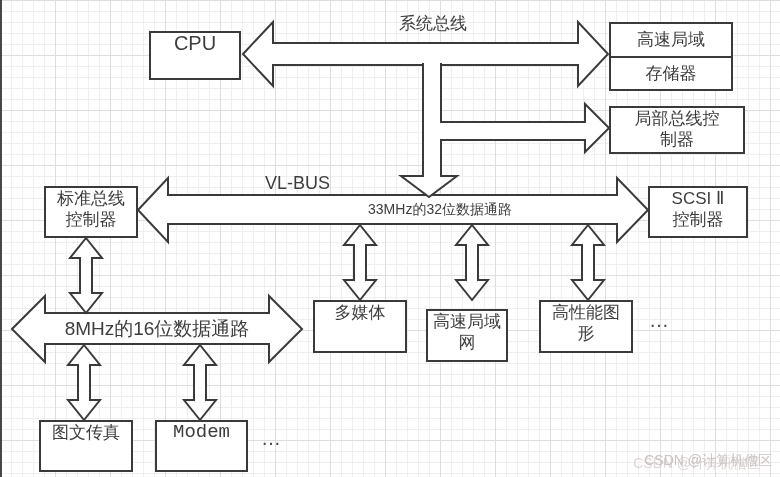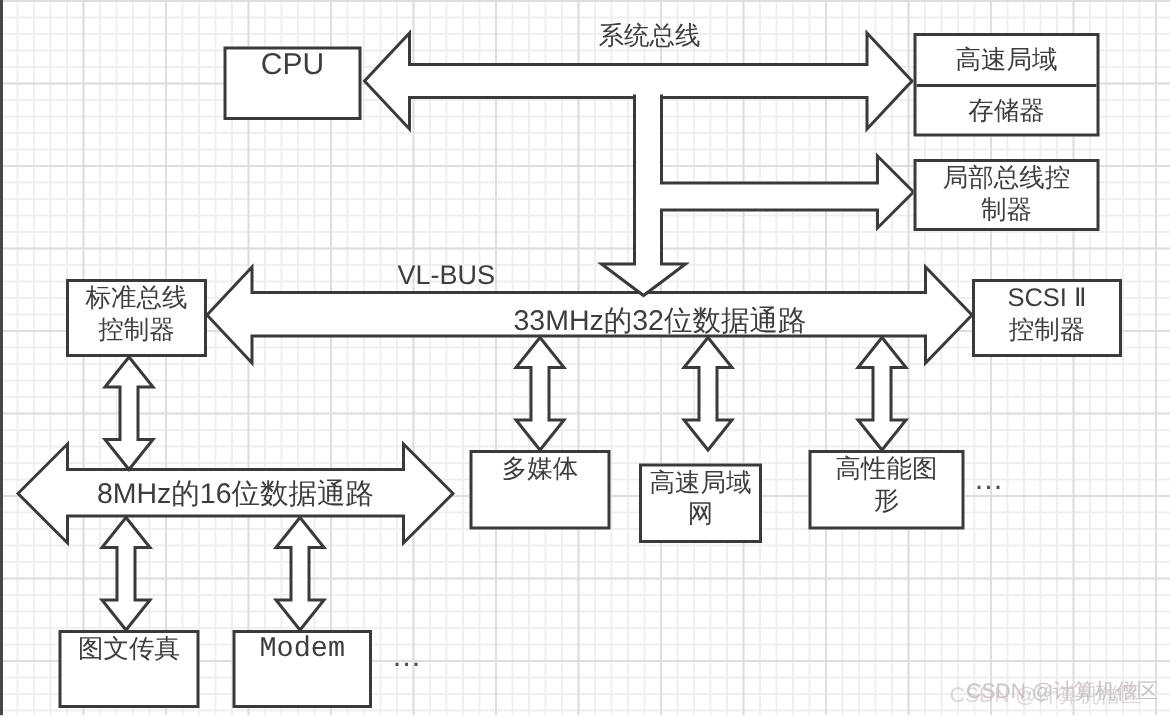--- a/index.html
+++ b/index.html
@@ -25,21 +25,21 @@
   }
   .box .ln{display:block;}
   .box.cpu{font-size:20px;}
   .box.modem{font-size:19px;font-family:Liberation Mono, monospace;}
   .box.mem{padding:0;justify-content:stretch;}
   .mem-cell{flex:1;width:100%;display:flex;align-items:center;justify-content:center;}
   .mem-cell.first{border-bottom:2px solid #3a3a3a;}
   .lbl{position:absolute;white-space:nowrap;}
   .lbl.sysbus{left:399px;top:12px;font-size:17px;}
   .lbl.vlbus{left:245px;top:173px;font-size:18px;margin-left:20px;}
-  .lbl.bus32{left:300px;top:201px;width:280px;text-align:center;font-size:19px;}
+  .lbl.bus32{left:300px;top:201px;width:280px;text-align:center;font-size:14px;}
   .lbl.isa{left:128px;top:291px;font-size:16px;}
   .lbl.bus16{left:45px;top:316px;width:224px;text-align:center;font-size:19px;}
   .lbl.dots{font-size:20px;letter-spacing:1px;color:#4a4a4a;}
   .lbl.dots1{left:649px;top:309px;}
   .lbl.dots2{left:261px;top:427px;}
   .watermark{
     position:absolute;right:8px;bottom:7px;font-size:14px;color:#cac4c4;
     text-shadow:-11px 3px 0 rgba(200,178,178,0.55);
   }
 </style>
@@ -70,21 +70,21 @@
 
   <div class="box cpu" style="left:149px;top:31px;width:92px;height:49px">
     <span class="ln">CPU</span>
   </div>
 
   <div class="box mem" style="left:609px;top:22px;width:124px;height:69px">
     <div class="mem-cell first">高速局域</div>
     <div class="mem-cell">存储器</div>
   </div>
 
-  <div class="box" style="left:609px;top:106px;width:124px;height:48px">
+  <div class="box" style="left:609px;top:106px;width:136px;height:48px">
     <span class="ln">局部总线控</span>
     <span class="ln">制器</span>
   </div>
 
   <div class="box" style="left:44px;top:186px;width:94px;height:52px">
     <span class="ln">标准总线</span>
     <span class="ln">控制器</span>
   </div>
 
   <div class="box" style="left:648px;top:186px;width:100px;height:52px">
@@ -94,21 +94,21 @@
 
   <div class="box" style="left:313px;top:300px;width:94px;height:53px">
     <span class="ln">多媒体</span>
   </div>
 
   <div class="box" style="left:426px;top:309px;width:82px;height:53px">
     <span class="ln">高速局域</span>
     <span class="ln">网</span>
   </div>
 
-  <div class="box" style="left:539px;top:300px;width:104px;height:53px">
+  <div class="box" style="left:539px;top:300px;width:94px;height:53px">
     <span class="ln">高性能图</span>
     <span class="ln">形</span>
   </div>
 
   <div class="box" style="left:39px;top:420px;width:94px;height:52px">
     <span class="ln">图文传真</span>
   </div>
 
   <div class="box modem" style="left:155px;top:420px;width:93px;height:52px">
     <span class="ln">Modem</span>

